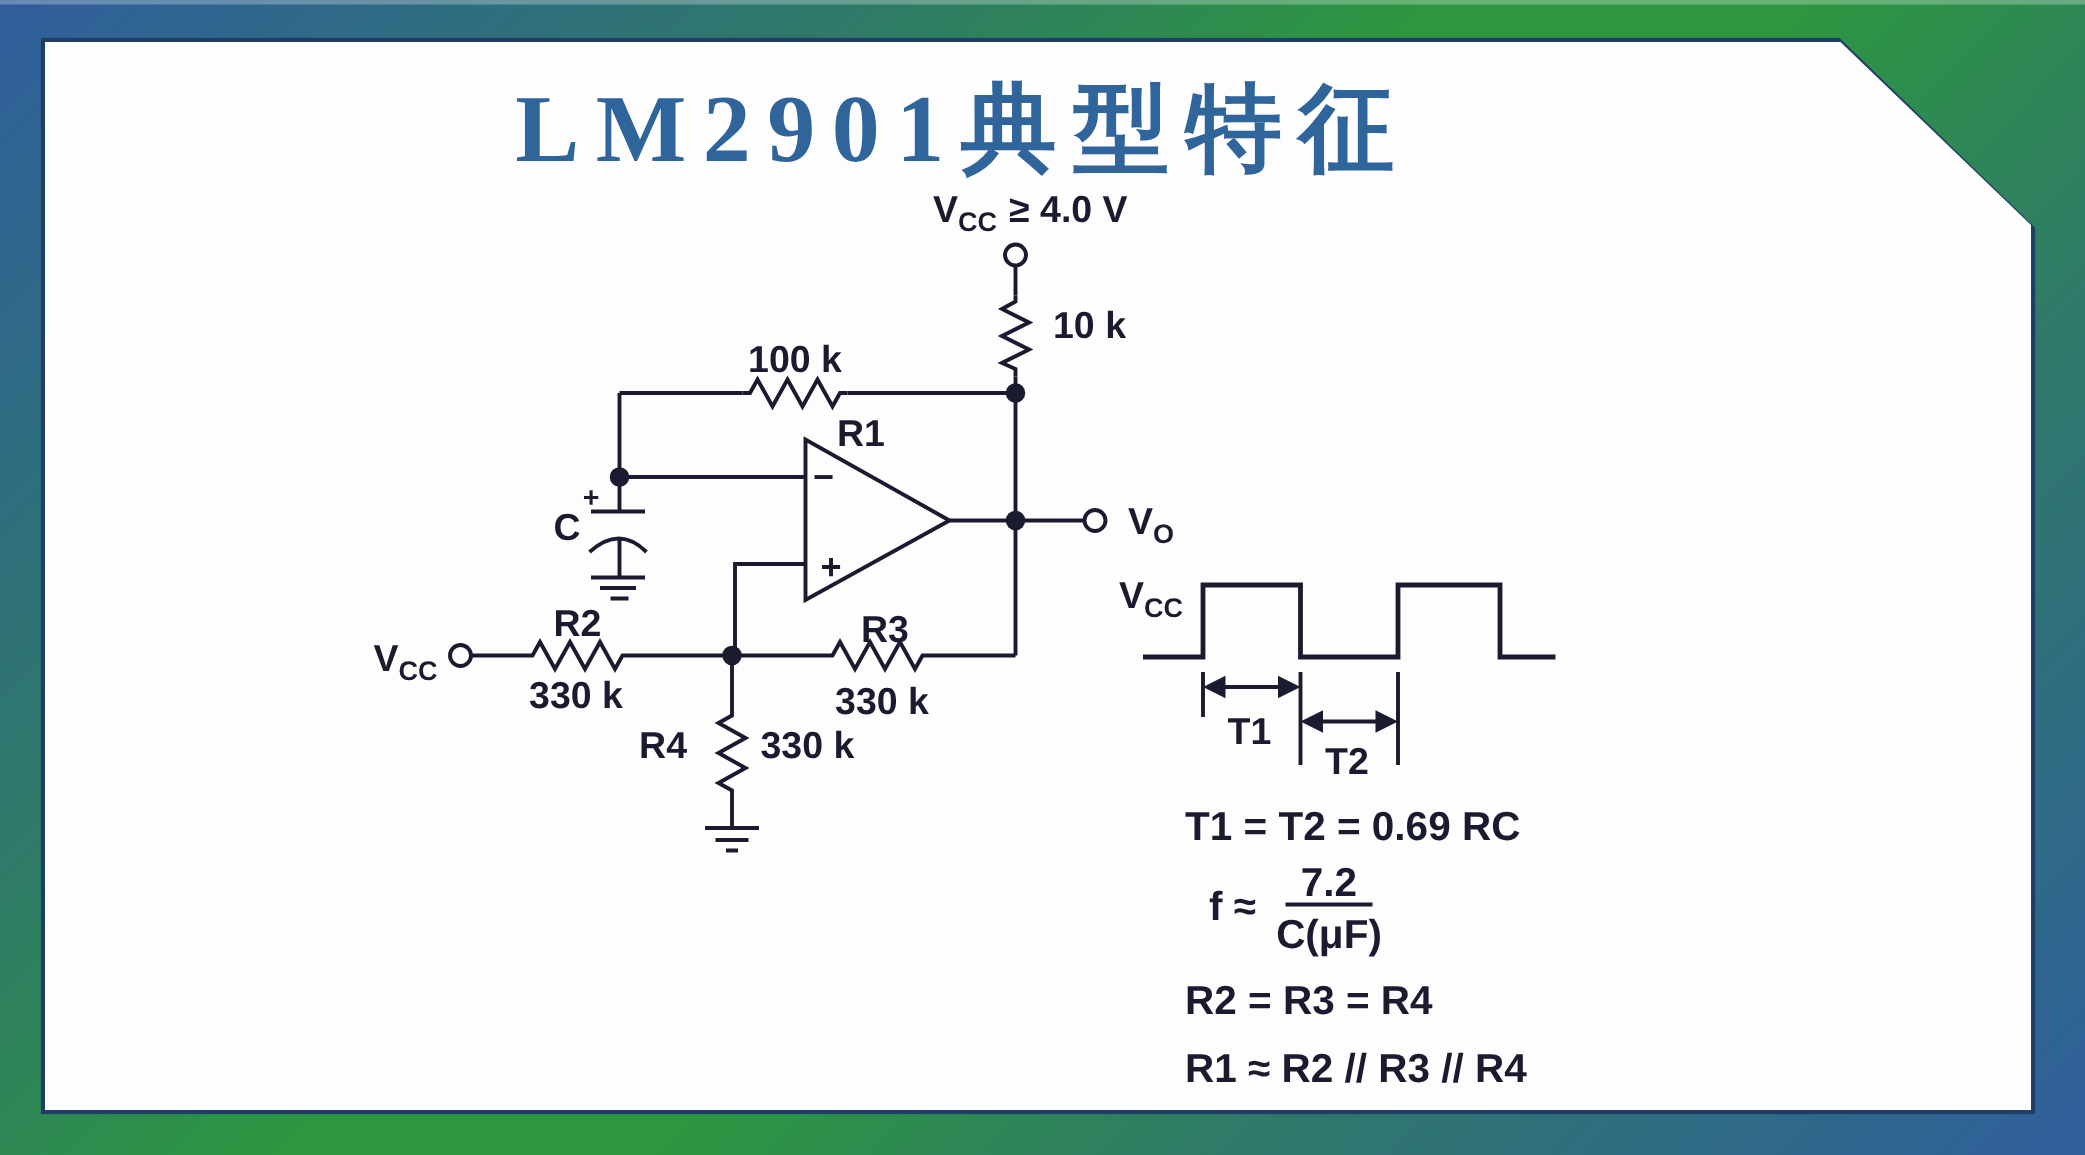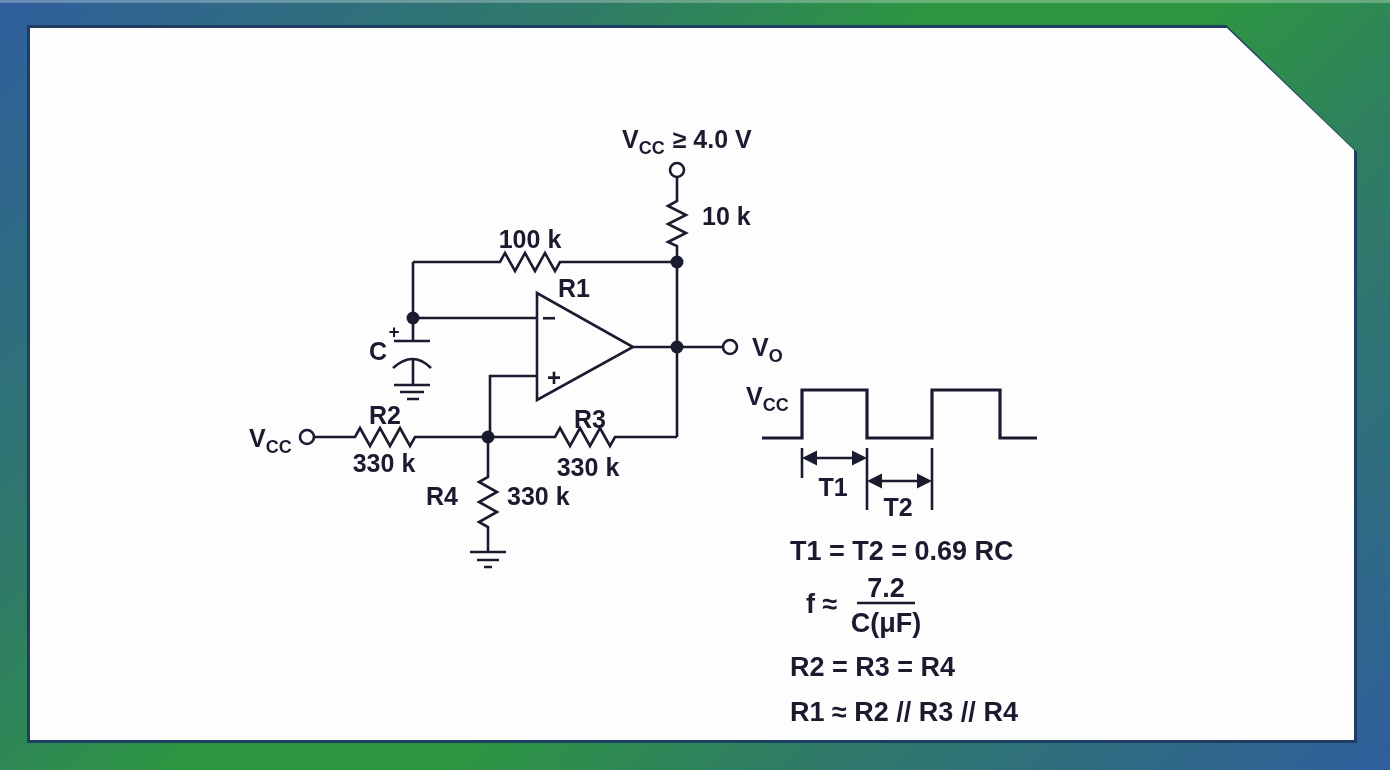--- a/index.html
+++ b/index.html
@@ -52,20 +52,21 @@
   .frm{font-size:27px;}
 </style>
 </head>
 <body>
 
 <div class="stage">
   <div class="frame-gloss"></div>
   <div class="panel-edge"></div>
   <div class="panel"></div>
 
+  <div class="page-title">LM2901典型特征</div>
 
   <svg class="schematic" width="1390" height="770" viewBox="0 0 1390 770">
 
     <g>
       <text class="lbl" x="622" y="148">
         <tspan>V</tspan><tspan class="sub" dy="6">CC</tspan><tspan dy="-6" dx="8">≥ 4.0 V</tspan>
       </text>
       <circle class="term" cx="677" cy="170" r="7"></circle>
       <path class="wire" d="M677,177 V197"></path>
     </g>

